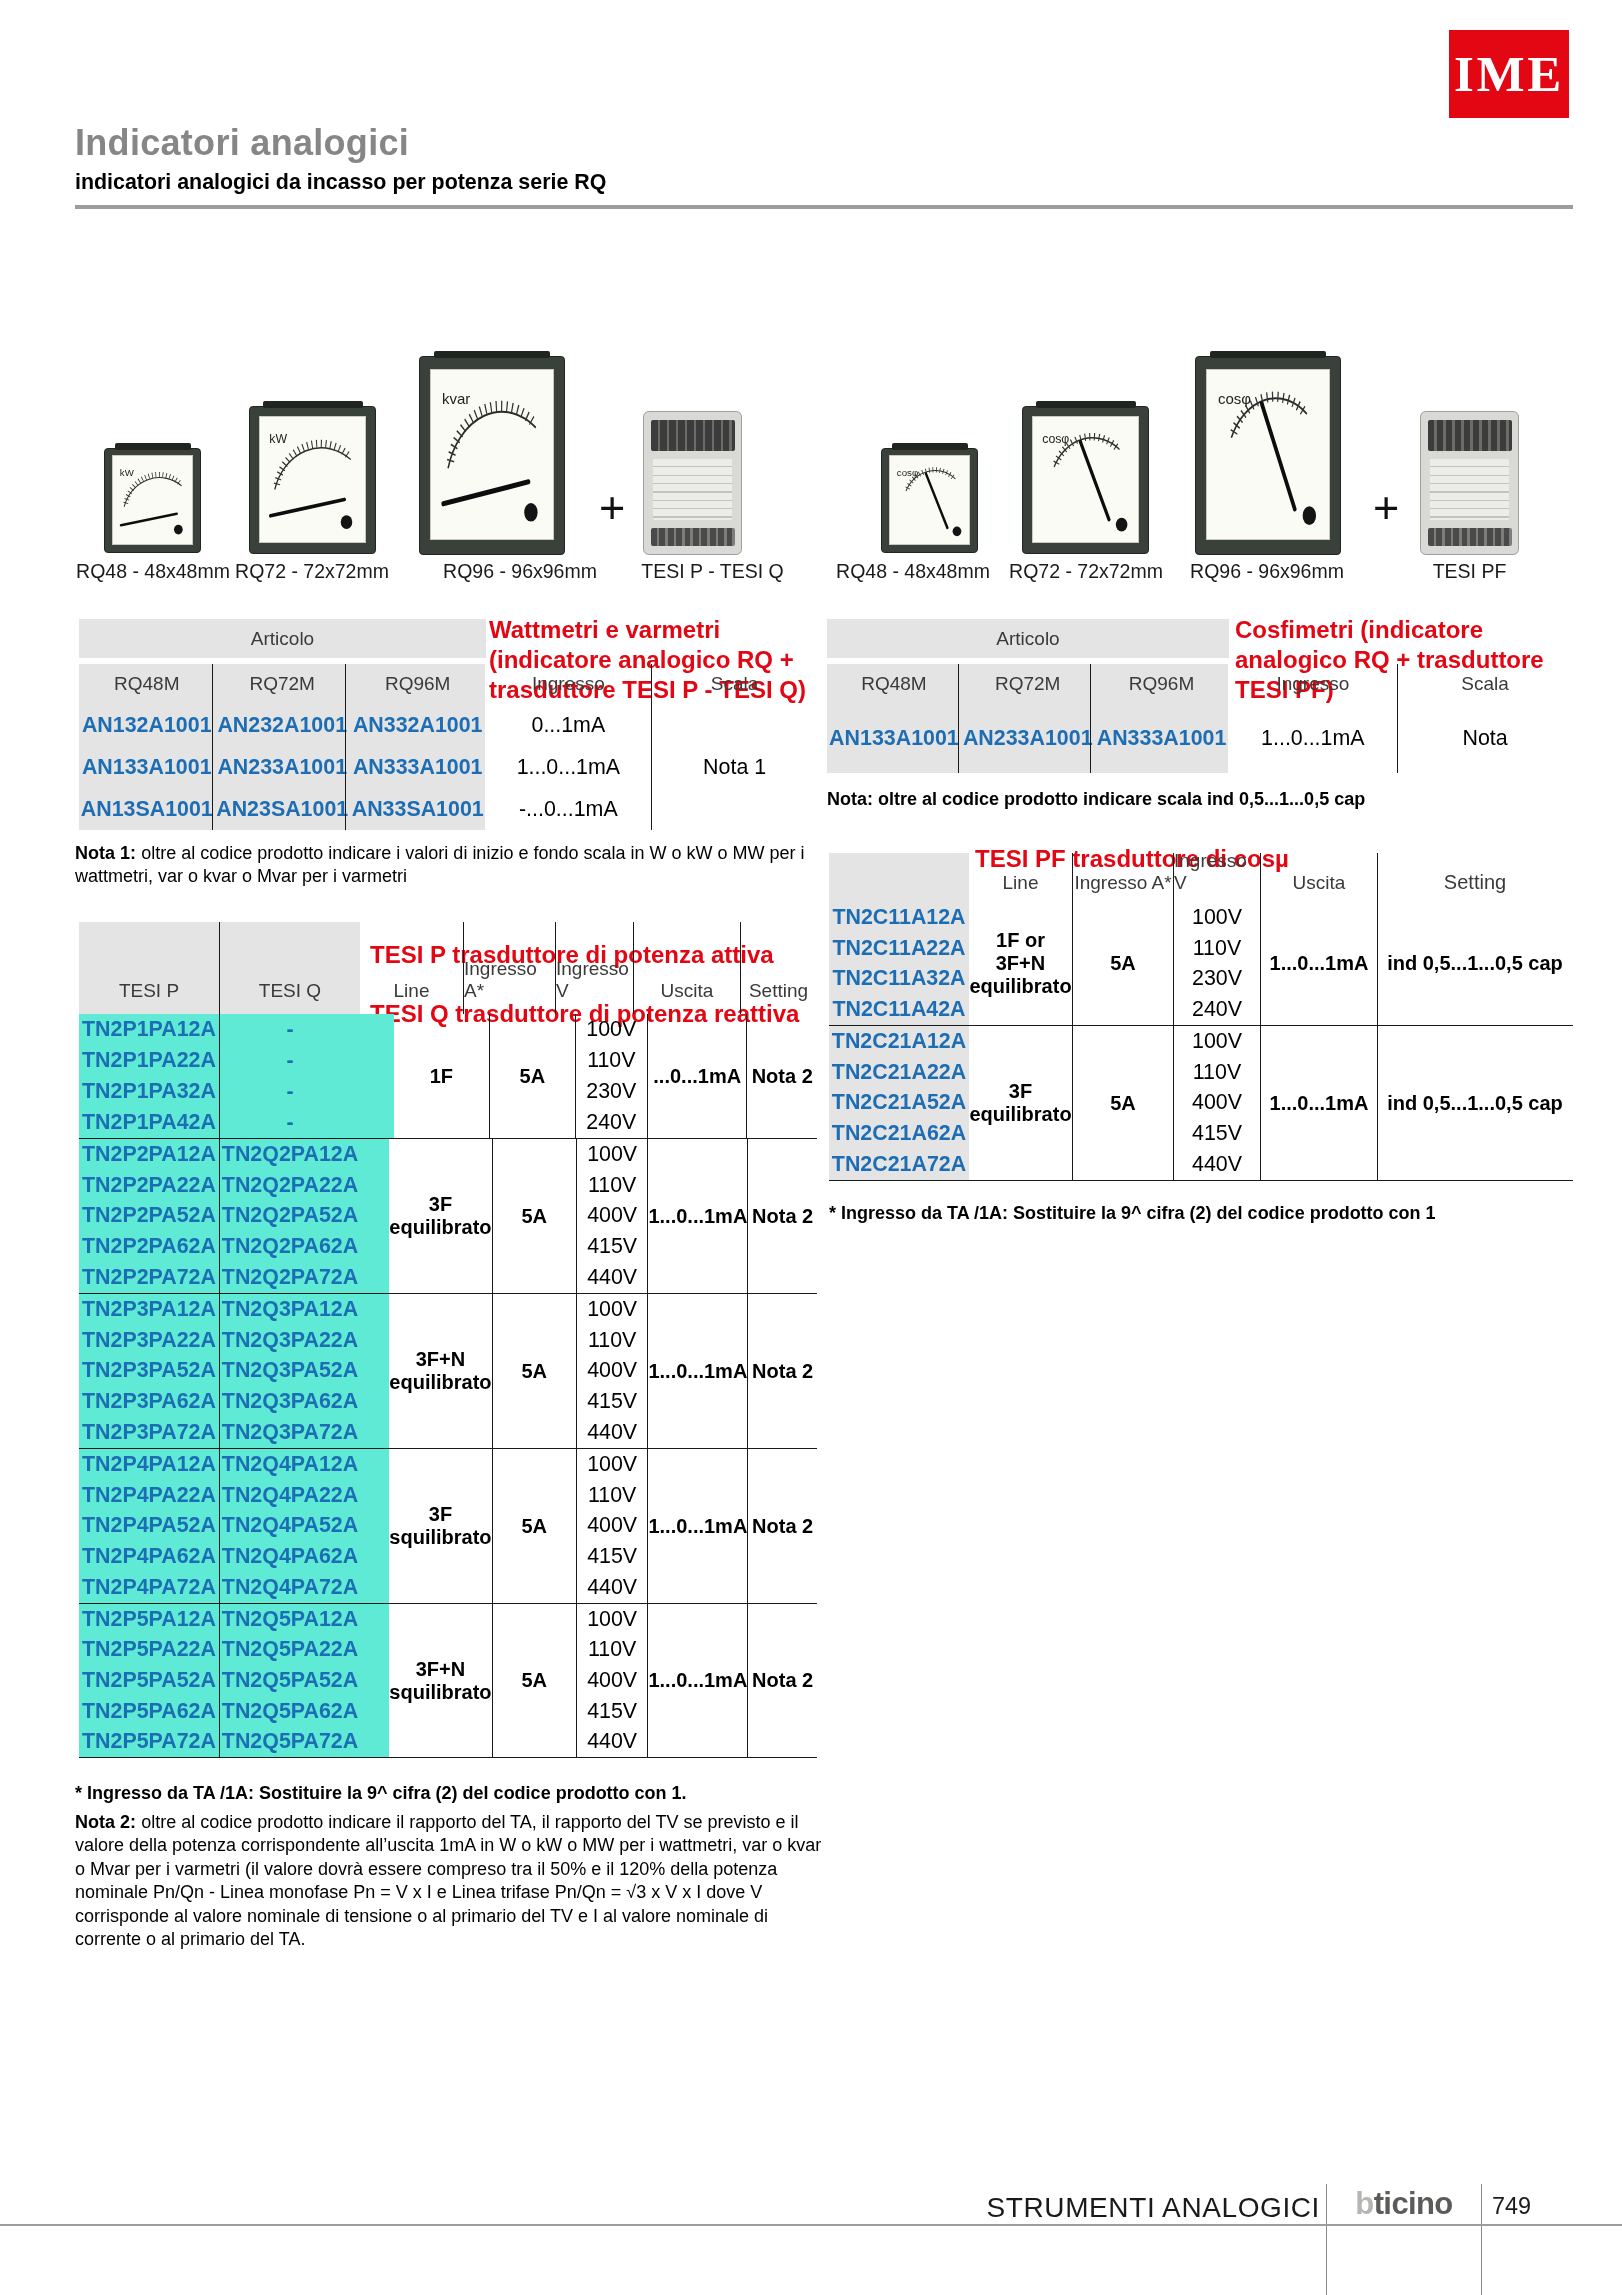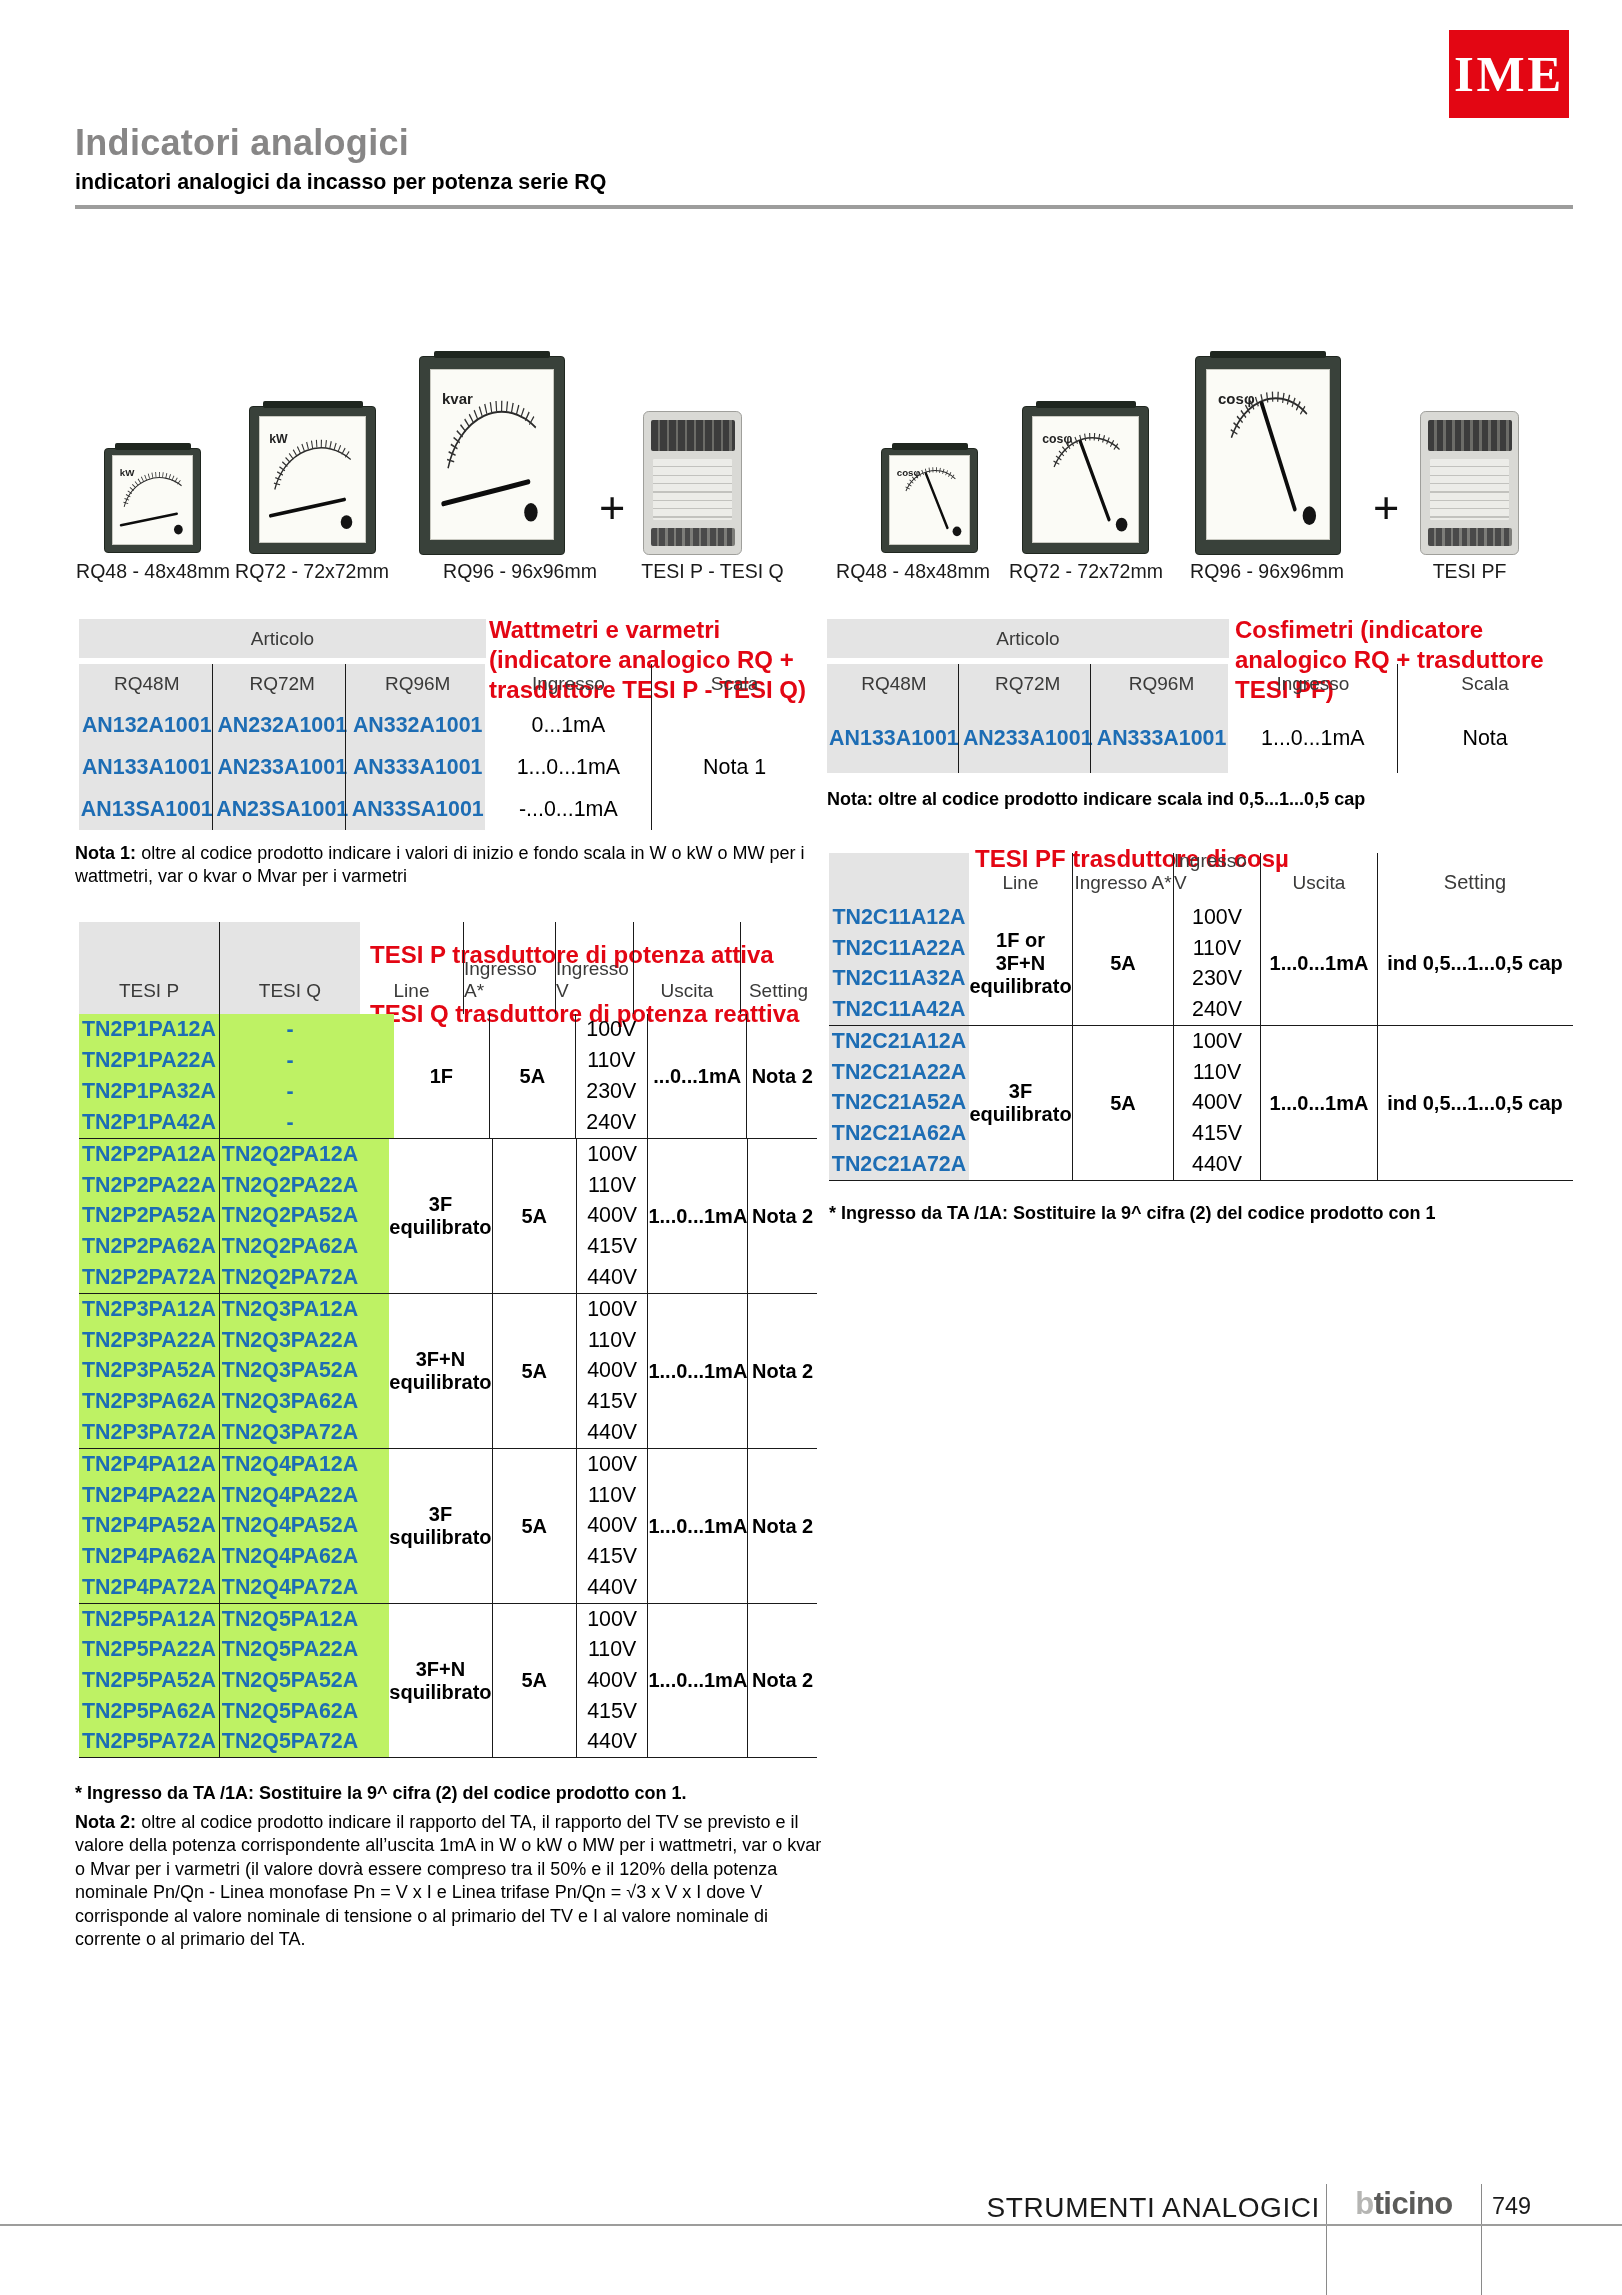--- a/index.html
+++ b/index.html
@@ -14,21 +14,21 @@
   .page-title { position:absolute; left:75px; top:122px; font-size:36px; font-weight:bold; color:#878686; letter-spacing:0.3px; }
   .subtitle { position:absolute; top:170px; font-size:21.4px; font-weight:bold; color:#000; }
   .subtitle-left { left:75px; }
   .subtitle-right { left:827px; }
   .top-rule { position:absolute; left:75px; top:205px; width:1498px; height:3.9px; background:#9d9d9c; }
 
   
   .meter { position:absolute; background:#39413a; border:1.9px solid #1f261f; border-radius:3.9px; }
   .meter::before { content:""; position:absolute; left:10%; right:10%; top:-6.5px; height:7.8px; background:#1f261f; border-radius:1.9px; }
   .meter .face { position:absolute; left:7%; right:7%; top:6%; bottom:7%; background:#fbfbf6; border:0.6px solid #c9c9c1; }
-  .meter .unit { position:absolute; left:9%; top:12%; font-weight:bold; color:#222; }
+  .meter .unit { position:absolute; left:9%; top:12%; font-weight:normal; color:#222; }
   .m48 .unit { font-size:9.7px; } .m72 .unit { font-size:12.3px; } .m96 .unit { font-size:15px; }
   .meter svg { position:absolute; inset:0; width:100%; height:100%; }
   .dial-arc { fill:none; stroke:#2a2a2a; stroke-width:1.2; }
   .dial-ticks { fill:none; stroke:#333; stroke-width:6; stroke-dasharray:1 3.4; }
   .dial-needle { stroke:#0d0d0d; stroke-width:3; stroke-linecap:round; }
   .dial-screw { fill:#141414; }
   .module { position:absolute; background:#d9d9d5; border:1.3px solid #9f9f9b; border-radius:5.8px;
             display:flex; flex-direction:column; padding:7.8px 6.5px; }
   .mod-top { height:31px; background:repeating-linear-gradient(90deg,#3c3c3c 0 6.5px,#6c6c68 6.5px 9px); border-radius:1.9px; }
   .mod-mid { flex:1; margin:7.8px 2.6px; background:repeating-linear-gradient(180deg,#ecece8 0 7.1px,#c2c2be 7.1px 8.4px); border-radius:1.3px; }
@@ -63,21 +63,21 @@
   .pq-head { display:flex; height:92px; font-size:19px; color:#3a3a39; }
   .pq-head > div { display:flex; align-items:flex-end; justify-content:center; padding-bottom:11.7px; }
   .c-p { width:140px; } .c-q { width:141px; border-left:1.3px solid #1a1a1a; }
   .c-line { width:103px; } .c-inga { width:92px; border-left:1.3px solid #1a1a1a; }
   .c-ingv { width:78px; border-left:1.3px solid #1a1a1a; } .c-usc { width:107px; border-left:1.3px solid #1a1a1a; }
   .c-set { width:76px; border-left:1.3px solid #1a1a1a; }
   .pq-head .c-p, .pq-head .c-q { background:#e4e4e4; }
   .pq-group { display:flex; height:155px; border-top:1.3px solid #1a1a1a; }
   .pq-group.first { height:124px; border-top:none; }
   .pq-group.last { border-bottom:1.3px solid #1a1a1a; }
-  .c-pq-codes { width:339px; background:#bef264; display:flex; flex-direction:column; }
+  .c-pq-codes { width:339px; background:#5eead4; display:flex; flex-direction:column; }
   .code-row { flex:1; display:flex; }
   .code-row .p { width:140px; } .code-row .q { width:141px; border-left:1.3px solid #1a1a1a; }
   .code { display:flex; align-items:center; justify-content:center; font-weight:bold; color:#1d6db4; font-size:21.4px; }
   .cell { display:flex; align-items:center; justify-content:center; text-align:center; font-size:20px; white-space:pre-line; line-height:1.15;font-weight:bold; }
   .stack { display:flex; flex-direction:column; }
   .volt { flex:1; display:flex; align-items:center; justify-content:center; font-size:21.4px; }
 
   
   .pf-table { position:absolute; display:flex; flex-direction:column; }
   .pf-head { display:flex; height:49px; font-size:19px; color:#3a3a39; }

